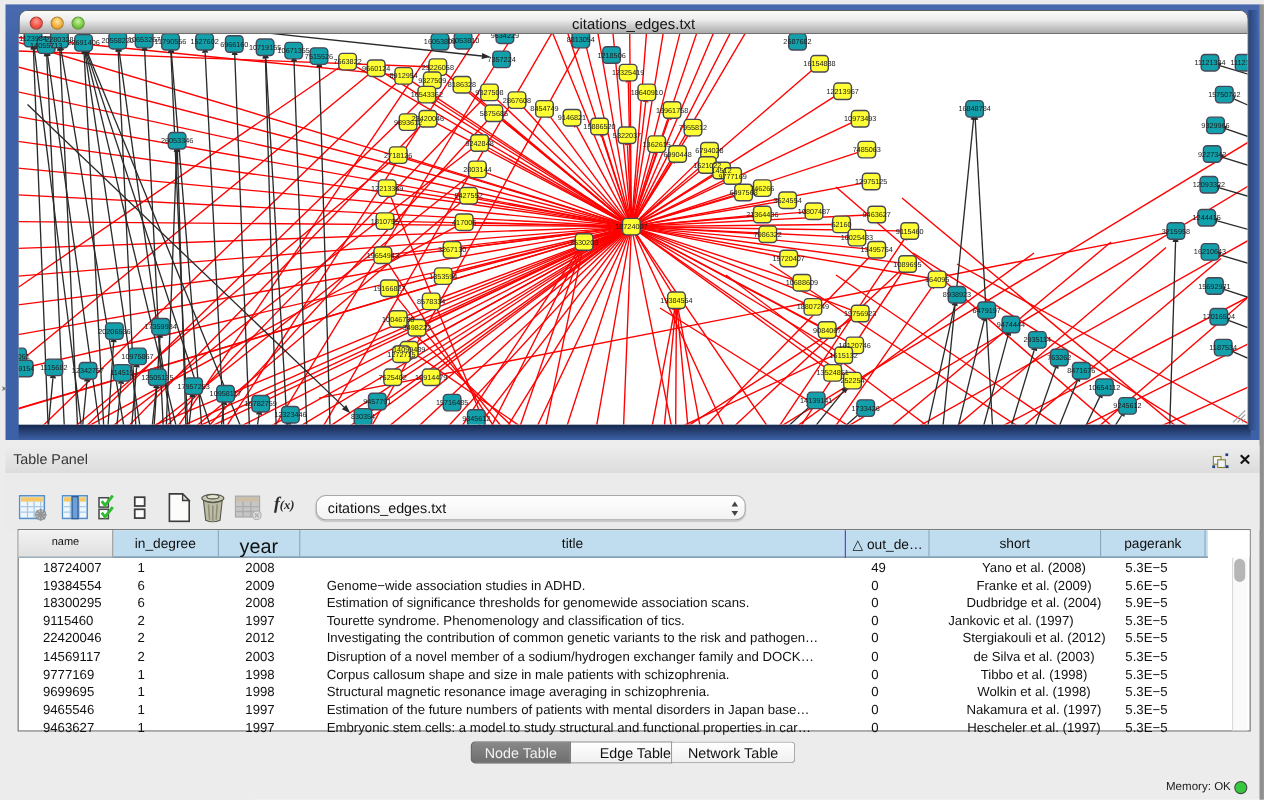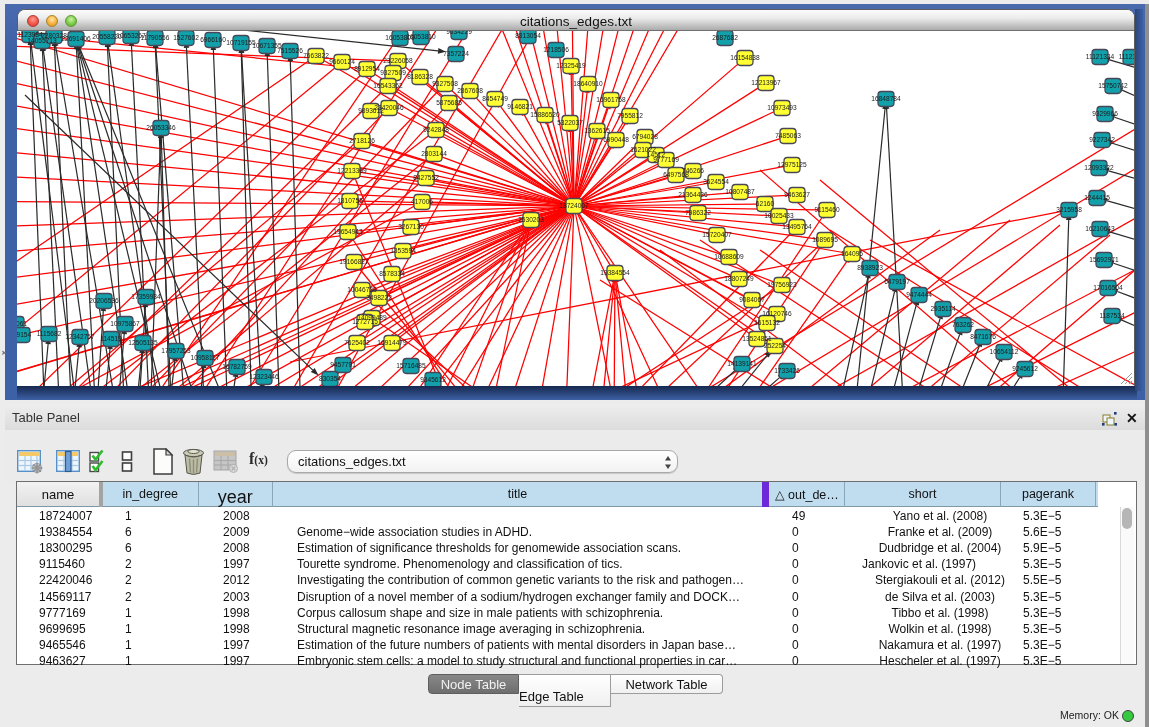--- a/index.html
+++ b/index.html
@@ -797,41 +797,41 @@
   <rect x="2" y="2" width="20" height="4" fill="#cdbfa5"></rect>
   <g stroke="#ababab" stroke-width="1.2">
       <line x1="8" y1="6" x2="8" y2="20"></line>
       <line x1="15" y1="6" x2="15" y2="20"></line>
       <line x1="1" y1="10.5" x2="23" y2="10.5"></line>
       <line x1="1" y1="15" x2="23" y2="15"></line>
     </g>
   <circle cx="20.5" cy="18.5" r="4" fill="#d9d9d9" stroke="#b2b2b2"></circle>
   <path d="M18.8 16.8 L22.2 20.2 M22.2 16.8 L18.8 20.2" stroke="#b2b2b2" stroke-width="1.3"></path>
 </svg>
-<div class="abs" style="left:249px;top:450px;font-size:16px;color:#2a2a2a;font-family:'Liberation Serif',serif"><b>f</b><b style="font-size:11.5px">(x)</b></div>
+<div class="abs" style="left:249px;top:450px;font-size:16px;color:#2a2a2a;font-style:italic;font-family:'Liberation Serif',serif"><b>f</b><b style="font-size:11.5px">(x)</b></div>
 
 <div class="abs" style="left:287px;top:450px;width:391px;height:23px;background:linear-gradient(180deg,#fff,#f2f2f2);border:1px solid #a8a8a8;border-radius:9px;box-shadow:0 1px 1px rgba(0,0,0,0.15)">
   <div style="font-size:13px;color:#111;padding:3px 0 0 10px">citations_edges.txt</div>
   <svg class="abs" style="left:376px;top:4px" width="8" height="15" viewBox="0 0 8 15">
     <path d="M4 1 L7 5.5 L1 5.5 Z" fill="#444"></path>
       <path d="M4 14 L7 9.5 L1 9.5 Z" fill="#444"></path>
   </svg>
 </div>
 
 <div class="abs" style="left:16px;top:481px;width:1121px;height:184px;border:1px solid #6e6e6e;background:#fff"></div>
 
 <div class="abs" style="left:17px;top:482px;width:1119px;height:25px;background:#fff">
   <div class="abs" style="left:0;top:0;width:86px;height:25px;background:linear-gradient(180deg,#f2f2f2,#dfdfdf);border-right:1px solid #9a9a9a"></div>
   <div class="abs" style="left:86px;top:0;width:995px;height:25px;background:#c0ddf0;border-bottom:1px solid #7d98ab"></div>
   <div class="abs" style="left:0;top:0;width:1081px;height:25px;border-bottom:1px solid #7d98ab"></div>
 </div>
-<div class="abs" style="left:17px;top:482px;width:86px;height:25px;font-size:13px;color:#111;text-align:center;padding-top:5px;border-right:4px solid #a3a3a3">name</div>
+<div class="abs" style="left:17px;top:482px;width:86px;height:25px;font-size:10px;color:#111;text-align:center;padding-top:5px;border-right:1px solid #a3a3a3">name</div>
 <div class="abs" style="left:103px;top:482px;width:95.5px;height:25px;font-size:12.5px;color:#111;text-align:center;padding-top:5px;border-right:1px solid #88a7bb">in_degree</div>
 <div class="abs" style="left:198.5px;top:482px;width:74.5px;height:25px;font-size:18px;color:#111;text-align:center;padding-top:5px;border-right:1px solid #88a7bb">year</div>
-<div class="abs" style="left:273px;top:482px;width:496px;height:25px;font-size:12.5px;color:#111;text-align:center;padding-top:5px;border-right:7px solid #6d28d9">title</div>
+<div class="abs" style="left:273px;top:482px;width:496px;height:25px;font-size:12.5px;color:#111;text-align:center;padding-top:5px;border-right:1px solid #6d28d9">title</div>
 <div class="abs" style="left:769px;top:482px;width:76px;height:25px;font-size:12.5px;color:#111;text-align:left;padding-left:6px;padding-top:5px;border-right:1px solid #88a7bb">△ out_de…</div>
 <div class="abs" style="left:845px;top:482px;width:156px;height:25px;font-size:12.5px;color:#111;text-align:center;padding-top:5px;border-right:1px solid #88a7bb">short</div>
 <div class="abs" style="left:1001px;top:482px;width:95px;height:25px;font-size:12.5px;color:#111;text-align:center;padding-top:5px;border-right:1px solid #88a7bb">pagerank</div>
 
 <div class="trow" style="top:507.5px">
 <span style="left:22px">18724007</span>
     <span style="left:108px">1</span>
 <span style="left:206px">2008</span>
 <span style="left:775px">49</span>
     <span style="left:845px;width:156px;text-align:center">Yano et al. (2008)</span>
@@ -917,18 +917,18 @@
 <span style="left:775px">0</span>
     <span style="left:845px;width:156px;text-align:center">Hescheler et al. (1997)</span>
 <span style="left:1006px">5.3E−5</span>
   </div>
 
 <div class="abs" style="left:1120px;top:507px;width:14px;height:157px;background:#fafafa;border-left:1px solid #d9d9d9"></div>
 <div class="abs" style="left:1122px;top:508px;width:10px;height:21px;background:#b6b6b6;border-radius:5px"></div>
 
 <div class="abs" style="left:428px;top:674px;width:295px;height:20px;font-size:13px">
   <div class="abs" style="left:0;top:0;width:91px;height:20px;background:linear-gradient(180deg,#888,#6e6e6e);border:1px solid #5f5f5f;border-radius:4px 0 0 4px;color:#f2f2f2;text-align:center;padding-top:2px">Node Table</div>
-  <div class="abs" style="left:91px;top:0;width:92px;height:33px;background:linear-gradient(180deg,#fff,#f0f0f0);border:1px solid #9c9c9c;border-left:none;color:#111;text-align:left;padding-top:14px">Edge Table</div>
+  <div class="abs" style="left:91px;top:0;width:92px;height:20px;background:linear-gradient(180deg,#fff,#f0f0f0);border:1px solid #9c9c9c;border-left:none;color:#111;text-align:right;padding-top:2px">Edge Table</div>
   <div class="abs" style="left:183px;top:0;width:112px;height:20px;background:linear-gradient(180deg,#fff,#f0f0f0);border:1px solid #9c9c9c;border-left:none;border-radius:0 4px 4px 0;color:#111;text-align:center;padding-top:2px">Network Table</div>
 </div>
 
 <div class="abs" style="left:1060px;top:709px;font-size:10.5px;color:#222">Memory: OK</div>
 <div class="abs" style="left:1122px;top:710px;width:12px;height:12px;border-radius:50%;background:#35c93f;border:1px solid #444"></div>
 
 </body></html>

